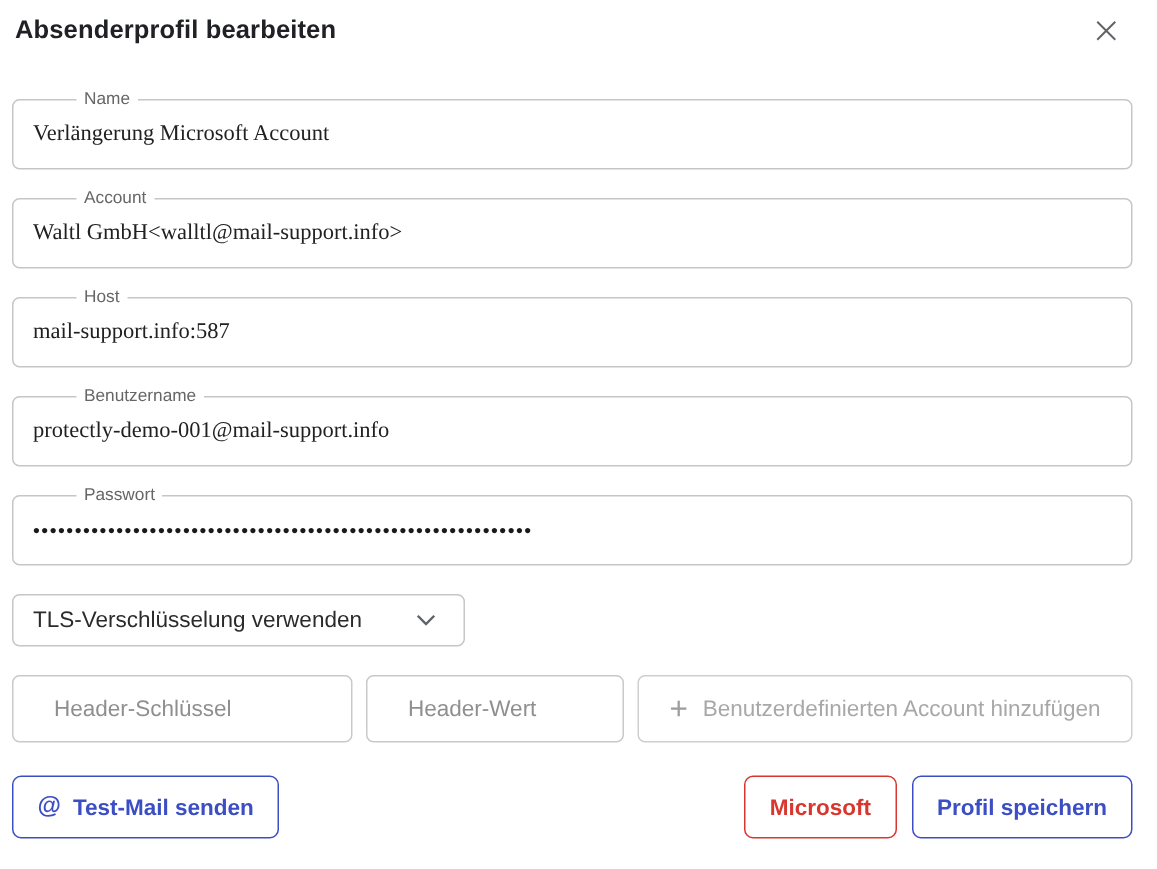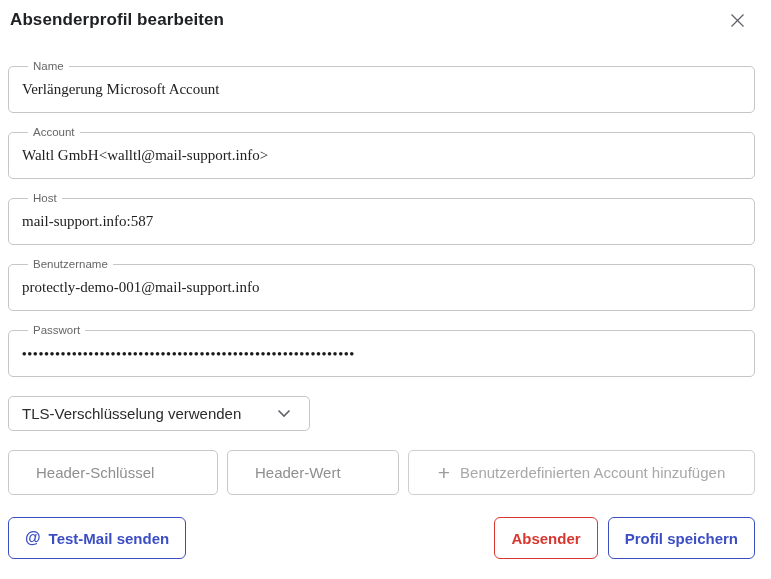--- a/index.html
+++ b/index.html
@@ -26,21 +26,21 @@
     display: flex; align-items: center; justify-content: center;
   }
 
   
   .field {
     position: relative; height: 47px;
     border: 1px solid #c6c6c6; border-radius: 5px;
     margin-bottom: 19px; background: #fff;
   }
   .field-label {
-    position: absolute; top: -8px; left: 19px;
+    position: absolute; top: -8px; left: 42px;
     background: #fff; padding: 0 5px;
     font-size: 11.5px; line-height: 15px; color: #666;
     white-space: nowrap;
   }
   .field-input {
     width: 100%; height: 100%;
     border: none; outline: none; background: transparent;
     border-radius: 5px; padding: 0 12px 0 13px;
     font-family: Liberation Serif, serif; font-size: 15px; color: #212121;
   }
@@ -57,21 +57,21 @@
   .select-text { font-size: 15px; color: #2b2b2b; }
 
   
   .header-row { display: flex; gap: 9px; margin-bottom: 22px; }
   .hdr-input {
     height: 45px; border: 1px solid #c9c9c9; border-radius: 5px;
     padding: 0 10px 0 27px; font-family: inherit; font-size: 15px;
     color: #212121; outline: none; background: #fff;
   }
   .hdr-input::placeholder { color: #8f8f8f; opacity: 1; }
-  .hdr-key { width: 210px; }
+  .hdr-key { width: 227px; }
   .hdr-val { width: 172px; }
   .add-header-btn {
     flex: 1; height: 45px;
     border: 1px solid #cfcfcf; border-radius: 5px; background: #fff;
     color: #a8a8a8; font-family: inherit; font-size: 15px;
     display: flex; align-items: center; justify-content: center; gap: 10px;
     cursor: pointer;
   }
   .plus-glyph { font-size: 21px; line-height: 1; color: #9d9d9d; font-weight: 400; }
 
@@ -149,20 +149,20 @@
     </button>
   </div>
 
   <div class="footer">
     <button class="btn btn-test">
       <span class="at-glyph">@</span>
       <span>Test-Mail senden</span>
     </button>
     <div class="spacer"></div>
     <button class="btn btn-cancel">
-      <span>Absender</span>
+      <span>Microsoft</span>
     </button>
     <button class="btn btn-save">
       <span>Profil speichern</span>
     </button>
   </div>
 
 </div>
 
 </body></html>

